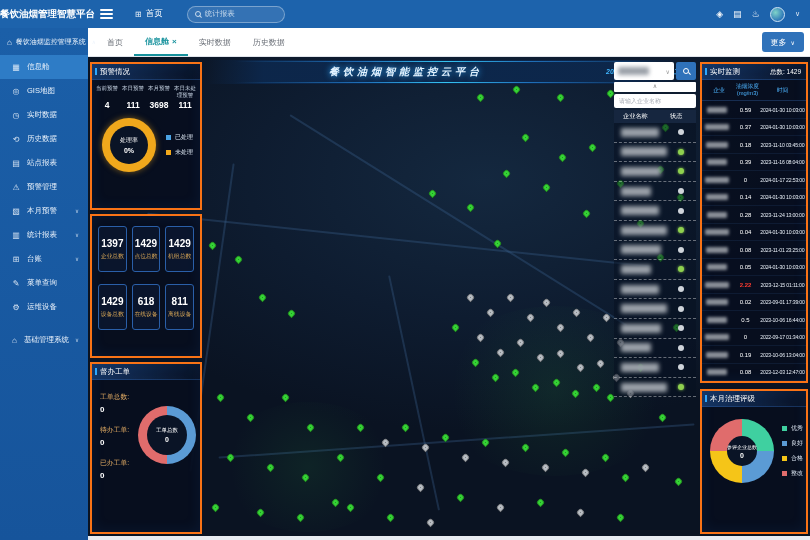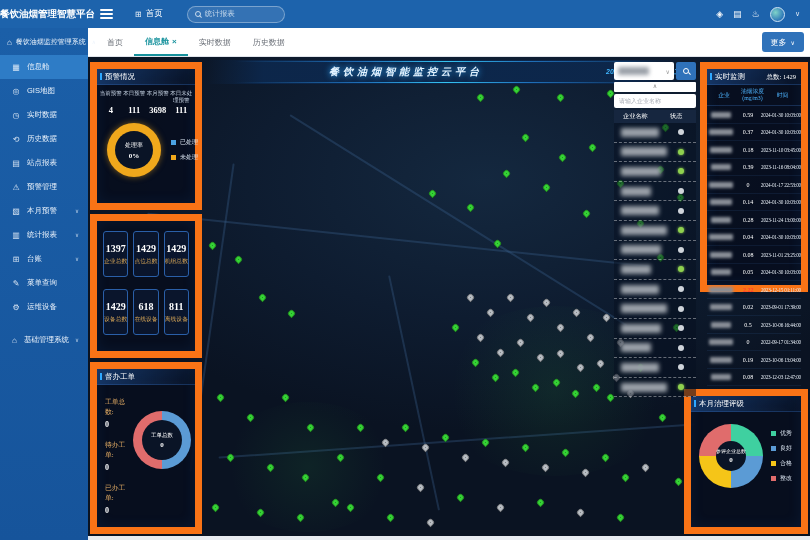--- a/index.html
+++ b/index.html
@@ -49,21 +49,21 @@
   .pin::after { content:''; position:absolute; inset:2px; border-radius:50%; background:rgba(0,0,0,.45); }
   .pin.g { background:#35d435; }
   .pin.x { background:#b9bec4; }
 
   .dash-header { position:absolute; left:118px; right:124px; top:3px; height:24px; display:flex; align-items:center; background:linear-gradient(90deg, rgba(10,34,66,0) 0%, rgba(12,40,78,.88) 12%, rgba(12,40,78,.88) 88%, rgba(10,34,66,0) 100%); z-index:5;font-style:italic; }
   .dash-header::before, .dash-header::after { content:''; position:absolute; left:6%; right:6%; height:1px; background:linear-gradient(90deg, transparent, #1f6fb8 30%, #35c3f0 50%, #1f6fb8 70%, transparent); }
   .dash-header::before { top:1px; } .dash-header::after { bottom:1px; }
   .dash-title { flex:1; text-align:center; font-size:10px; font-weight:bold; letter-spacing:4px; color:#e3f3ff; text-shadow:0 0 7px #2aa8ff; }
   .dash-date { font-size:7px; font-weight:bold; color:#3fb6ff; padding-right:6px; white-space:nowrap; }
 
-  .panel { position:absolute; background:rgba(7,14,30,.93); border:7px solid #f97316; box-shadow:inset 0 0 14px rgba(25,85,170,.14); z-index:6;font-family:Liberation Serif, serif; }
+  .panel { position:absolute; background:rgba(7,14,30,.93); border:2px solid #f97316; box-shadow:inset 0 0 14px rgba(25,85,170,.14); z-index:6; }
   .panel-title { height:16px; line-height:16px; padding-left:8px; font-size:7.5px; color:#fff; background:linear-gradient(90deg, rgba(32,84,156,.55), rgba(32,84,156,.05)); border-bottom:1px solid rgba(44,96,168,.4); position:relative; display:flex; }
   .panel-title::before { content:''; position:absolute; left:3px; top:4px; bottom:4px; width:2px; background:#2fa8ff; }
   .panel-title .pt-right { margin-left:auto; font-size:6.5px; padding-right:5px; font-weight:normal; }
 
   
   .wstats { display:flex; padding:5px 2px 2px; }
   .wstat { flex:1; text-align:center; }
   .wstat .lb { font-size:5.5px; color:#c9d6e6; line-height:1.3; min-height:15px; }
   .wstat .vl { font-size:8.5px; font-weight:bold; color:#fff; }
   .warn-body { display:flex; align-items:center; gap:10px; padding:6px 4px 0 10px; }
@@ -526,21 +526,21 @@
      <span class="blur" style="width:38px"></span>
      <span class="cdot off"></span>
    </div>
           <div class="crow">
      <span class="blur" style="width:46px"></span>
      <span class="cdot on"></span>
    </div>
         </div>
     </div>
 
-    <div class="panel" style="right:2px; top:5px; width:108px; height:230px;">
+    <div class="panel" style="right:2px; top:5px; width:108px; height:321px;">
       <div class="panel-title">
         <span>实时监测</span>
         <span class="pt-right">总数: 1429</span>
       </div>
       <div class="rt-head">
         <span class="rt-c1">企业</span>
         <span class="rt-c2">油烟浓度
 (mg/m3)</span>
         <span class="rt-c3">时间</span>
       </div>
@@ -653,21 +653,21 @@
           <div class="rrow">
      <span class="rname">
               <span class="blur" style="width:20px"></span>
             </span>
      <span class="rval ">0.08</span>
      <span class="rtime">2023-12-03 12:47:00</span>
    </div>
         </div>
     </div>
 
-    <div class="panel" style="right:2px; top:332px; width:124px; height:145px;">
+    <div class="panel" style="right:2px; top:332px; width:108px; height:145px;">
       <div class="panel-title">本月治理评级</div>
       <div class="rate-body">
         <div class="donut d-rate">
           <div class="hole">
             <span class="hl">参评企业总数</span>
             <span class="hv">0</span>
           </div>
         </div>
         <div class="legend" id="rlegend">
             <div class="leg">

